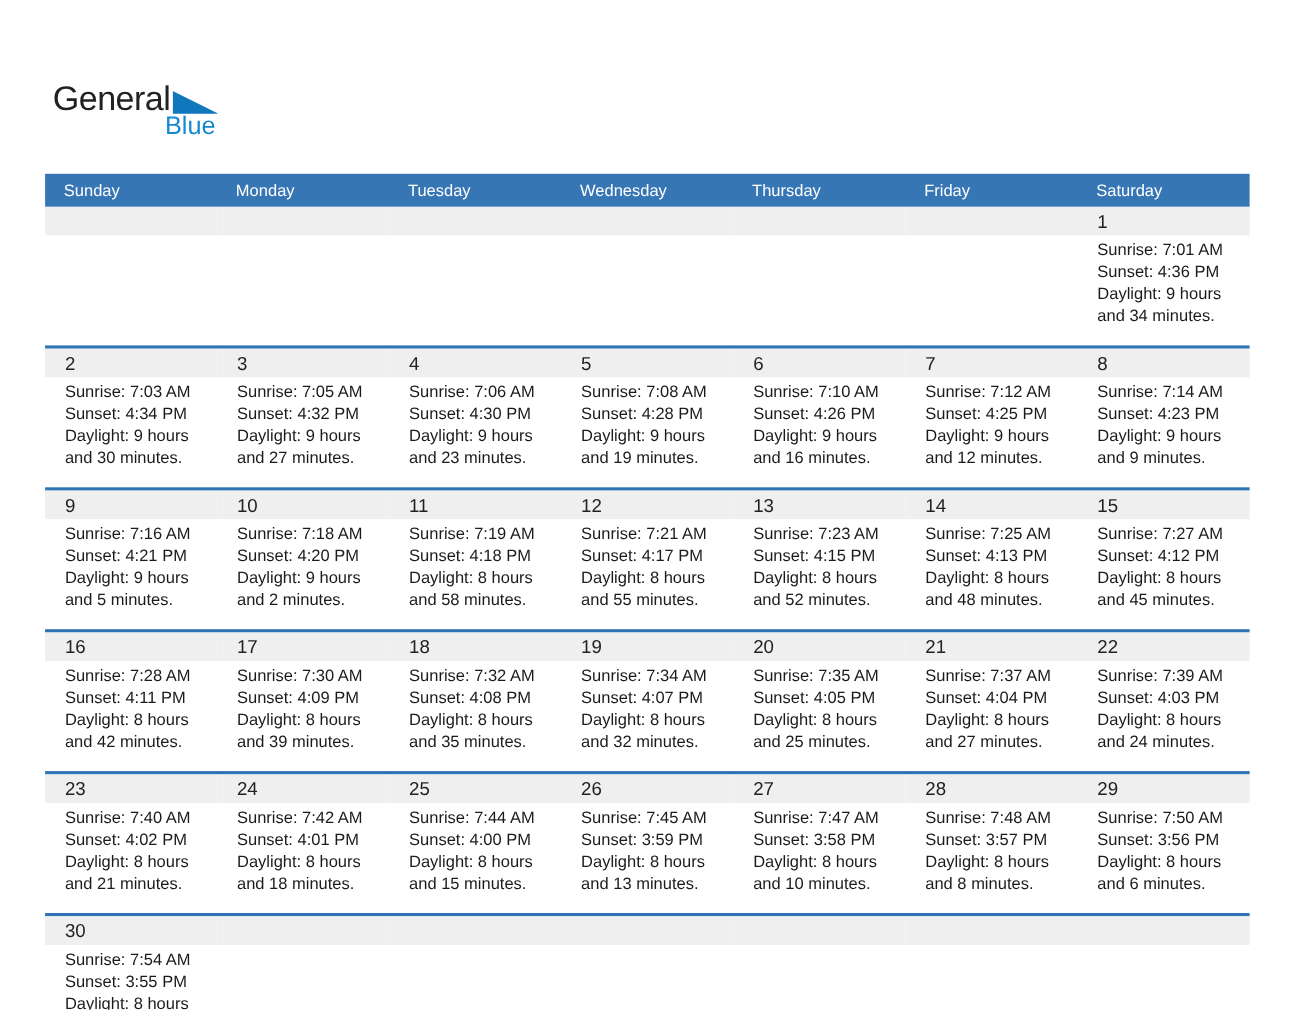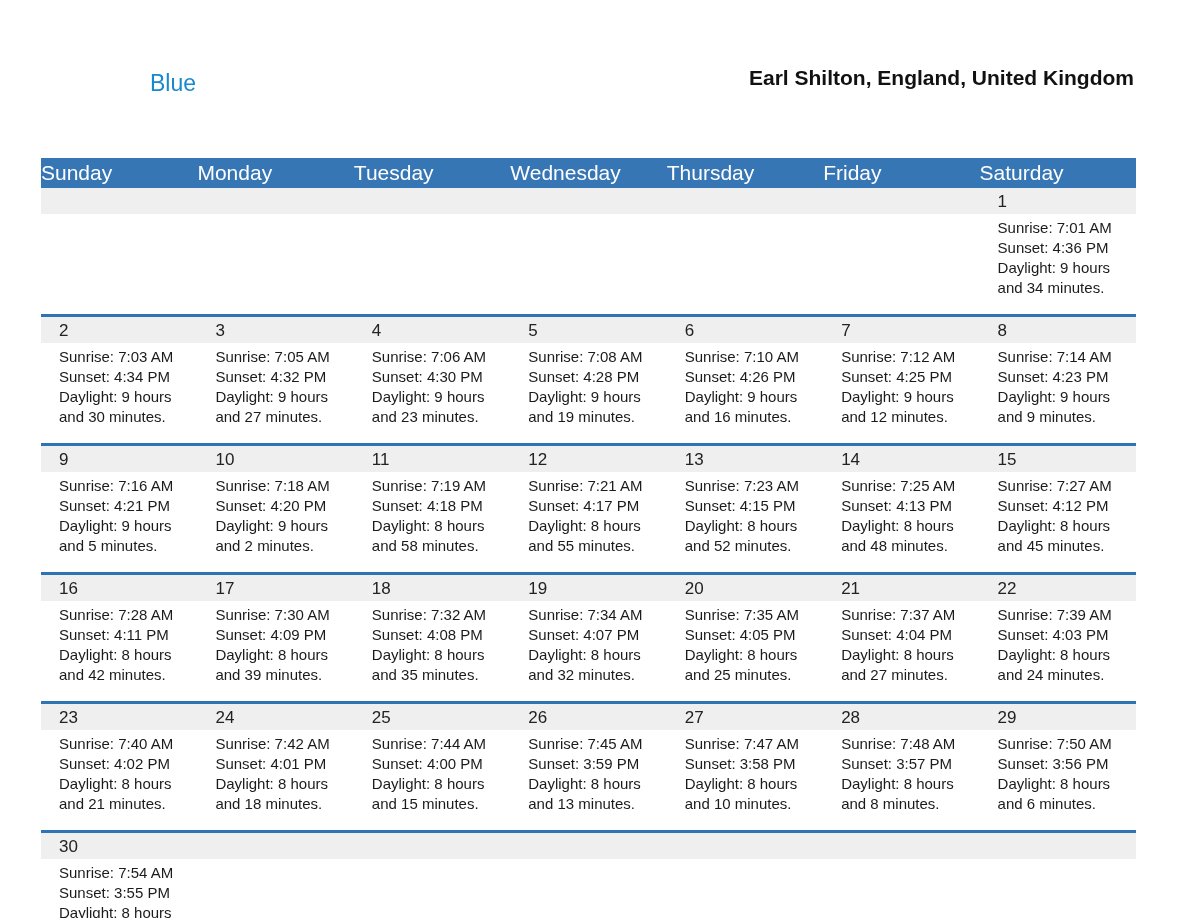--- a/index.html
+++ b/index.html
@@ -14,37 +14,42 @@
   .logo-general{font-size:31px;font-weight:400;color:#222;letter-spacing:-0.5px;line-height:1;}
   .logo-tri{width:44px;height:22px;margin-left:2px;margin-bottom:1px;}
   .logo-blue{font-size:23px;font-weight:400;line-height:1;text-align:right;margin-top:-2px;padding-right:2px;color:var(--logo_blue);}
   
   .titleblock{position:absolute;right:54px;top:58px;text-align:right;}
   .month-title{font-size:38px;font-weight:400;color:#111;line-height:1.15;}
   .location{font-size:21px;font-weight:700;color:#111;margin-top:8px;}
   
   .calendar{position:absolute;left:41px;top:158px;width:1095px;}
   .weekday-row{display:grid;grid-template-columns:repeat(7,1fr);background:var(--header_bar);height:30px;align-items:center;}
-  .weekday-cell{color:#fff;font-size:21px;white-space:nowrap;overflow:hidden;}
+  .weekday-cell{color:#fff;font-size:15px;padding-left:17px;white-space:nowrap;overflow:hidden;}
   .week-row{display:grid;grid-template-columns:repeat(7,1fr);}
   .week-row + .week-row{border-top:3px solid var(--separator);}
   .day-cell{min-height:105px;}
   .day-num{background:var(--date_band);height:26px;font-size:17px;color:#222;padding-left:18px;padding-top:2px;box-sizing:border-box;line-height:24px;}
   .day-details{padding:4px 4px 16px 18px;}
   .detail-line{font-size:15px;line-height:20px;color:#1b1b1b;white-space:nowrap;}
 </style>
 </head>
 <body>
 
 <div class="logo">
+  <div class="logo-row1">
+    <span class="logo-general">General</span>
+    <svg class="logo-tri" viewBox="0 0 44 22" aria-hidden="true">
+      <polygon points="0,0 0,22 44,22" fill="var(--logo_triangle)"></polygon>
+    </svg>
+  </div>
   <div class="logo-blue">Blue</div>
 </div>
 
 <div class="titleblock">
-  <div class="location">Earl Shilton, England, United Kingdom</div>
 </div>
 
 <div class="calendar">
   <div class="weekday-row">
       <div class="weekday-cell">Sunday</div>
       <div class="weekday-cell">Monday</div>
       <div class="weekday-cell">Tuesday</div>
       <div class="weekday-cell">Wednesday</div>
       <div class="weekday-cell">Thursday</div>
       <div class="weekday-cell">Friday</div>

